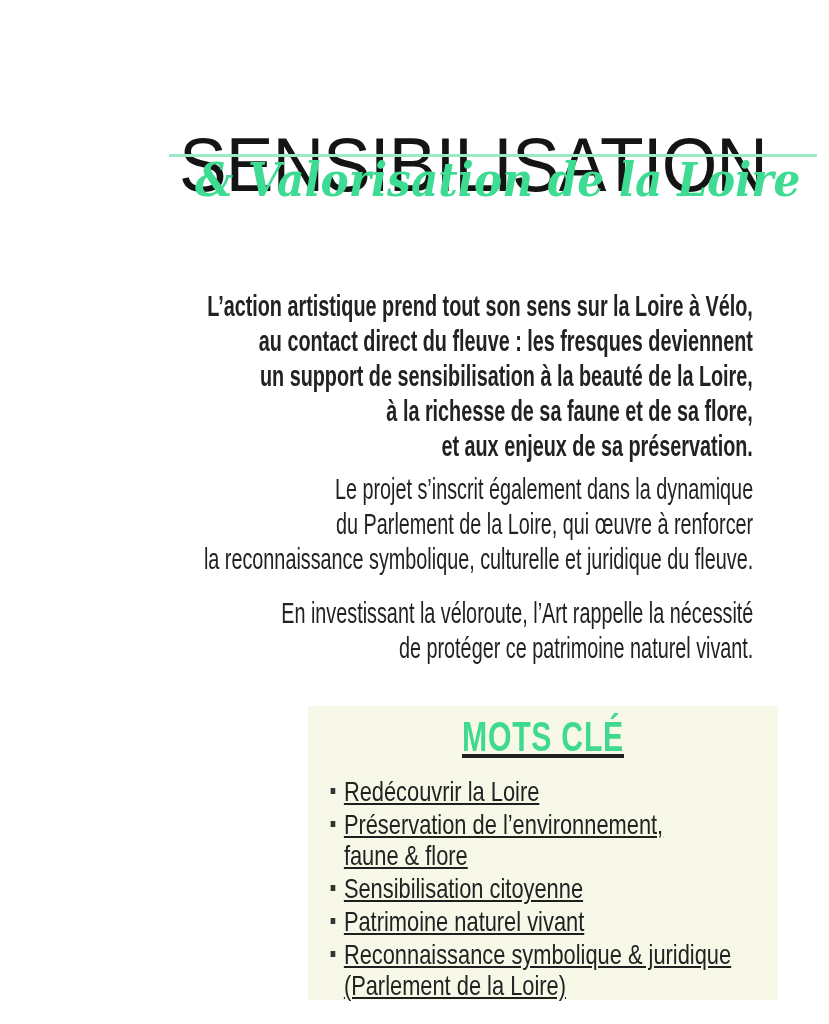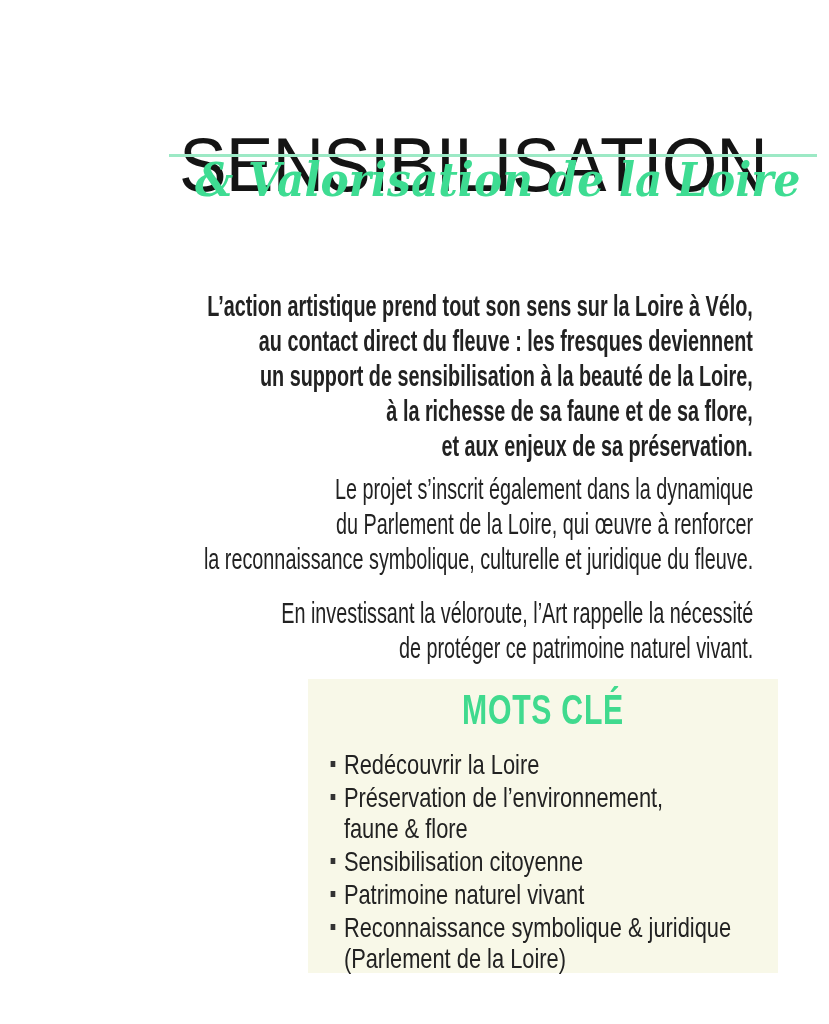--- a/index.html
+++ b/index.html
@@ -27,22 +27,23 @@
   }
   .para {
     position:absolute; right:64px; text-align:right; white-space:nowrap;
     font-size:30px; line-height:35px; color:#222222;
     transform:scaleX(0.66); transform-origin:100% 0;
   }
   .para.bold { font-weight:700; top:272px; }
   .para.p2 { top:455px; }
   .para.p3 { top:579px; }
   .kwbox {
-    position:absolute; left:296px; top:663px; width:470px; height:294px;
+    position:absolute; left:296px; top:690px; width:470px; height:294px;
     background:#f8f8e8;
+    text-decoration:underline;
   }
   .kwheading {
     margin:6px 0 0 0; text-align:center; white-space:nowrap;
     font-size:42px; font-weight:700; letter-spacing:1px; line-height:1.2;
     color:#40da8e; transform:scaleX(0.72); transform-origin:50% 0;
   }
   .kwlist {
     list-style:none; margin:14px 0 0 0; padding:0;
     font-size:28px; line-height:31px; color:#222222; white-space:nowrap;
     transform:scaleX(0.78); transform-origin:0 0;

